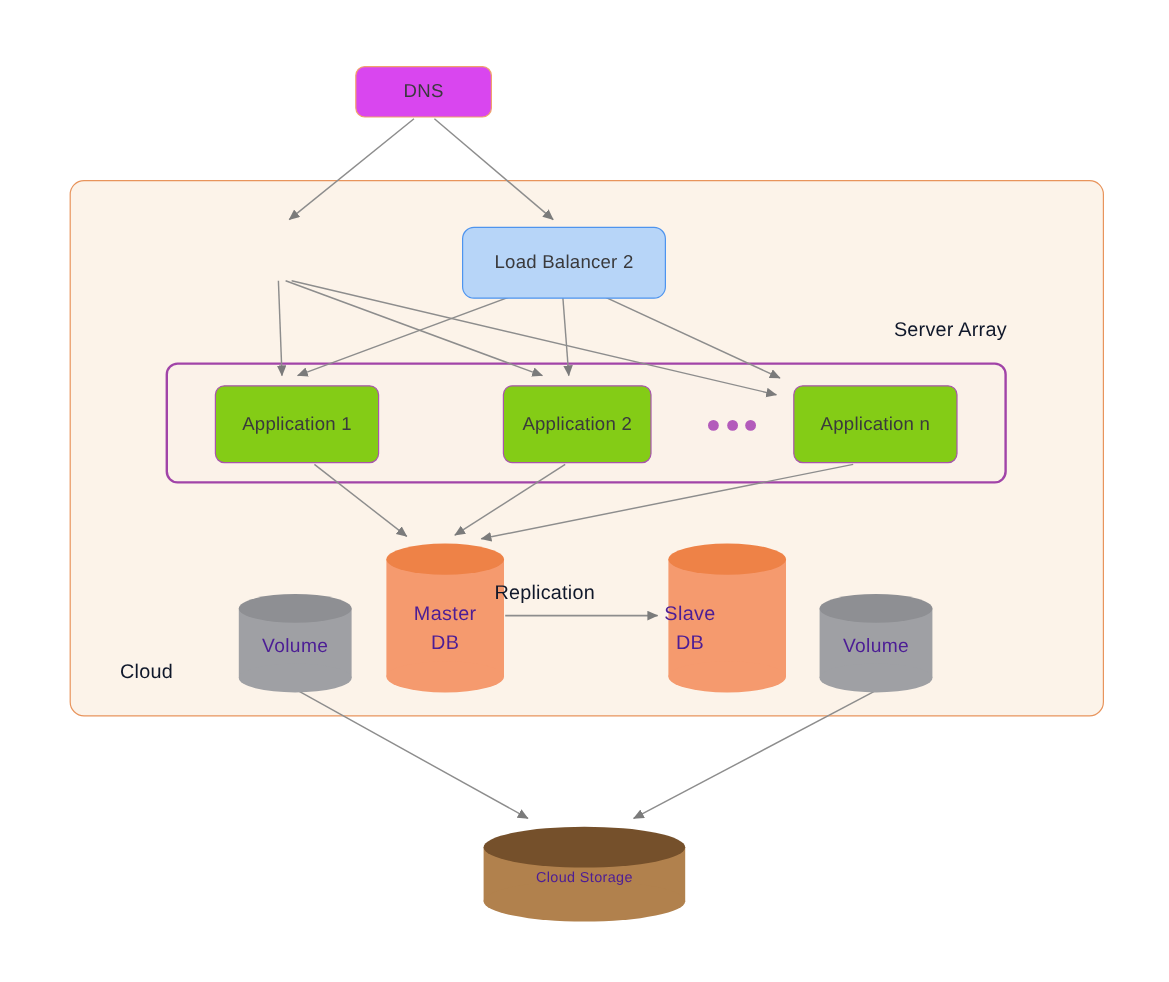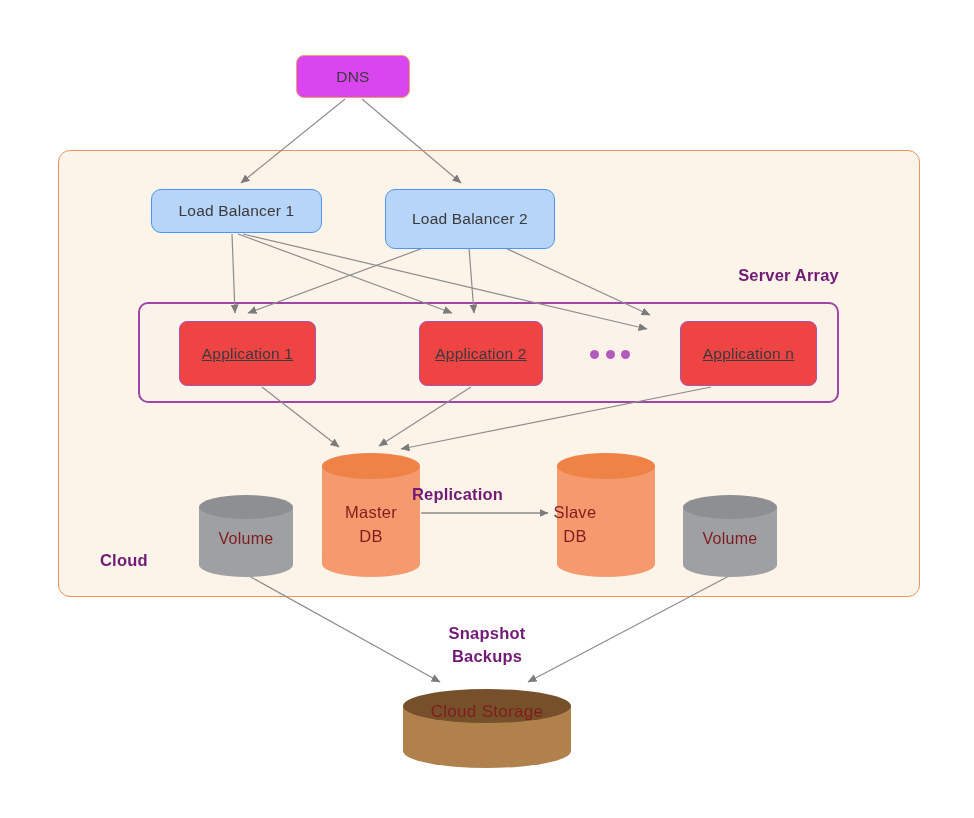--- a/index.html
+++ b/index.html
@@ -18,44 +18,44 @@
   }
   .edges-svg{position:absolute;left:0;top:0;z-index:3;pointer-events:none;}
   .node{
     position:absolute;box-sizing:border-box;display:flex;align-items:center;justify-content:center;
     text-align:center;font-size:15.5px;letter-spacing:.2px;z-index:4;
   }
   .dns{left:296px;top:55px;width:114px;height:43px;background:#d946ef;border:1.5px solid #f0a26c;border-radius:8px;}
   .lb{background:#b7d5f8;border:1.5px solid #4e94ee;border-radius:10px;}
   .lb1{left:151px;top:189px;width:171px;height:44px;}
   .lb2{left:385px;top:189px;width:170px;height:60px;}
-  .app{background:#ef4444;border:1.3px solid #a855ac;border-radius:8px;text-decoration:underline;}
+  .app{background:#84cc16;border:1.3px solid #a855ac;border-radius:8px;}
   .app1{left:179px;top:321px;width:137px;height:65px;}
   .app2{left:419px;top:321px;width:124px;height:65px;}
-  .appn{left:661px;top:321px;width:137px;height:65px;margin-left:19px;}
+  .appn{left:661px;top:321px;width:137px;height:65px;}
   .dots{
     position:absolute;left:590px;top:349px;width:40px;height:10px;z-index:4;
     display:flex;justify-content:space-between;align-items:center;
   }
   .dots i{width:9px;height:9px;border-radius:50%;background:#b35bbb;display:block;}
   .bold-label{
-    position:absolute;font-weight:700;font-size:16.5px;color:#701a75;z-index:4;letter-spacing:.2px;
+    position:absolute;font-weight:400;font-size:16.5px;color:#0f172a;z-index:4;letter-spacing:.2px;
   }
   .server-array-label{left:639px;top:266px;width:200px;text-align:right;}
   .cloud-label{left:100px;top:551px;}
   .replication-label{left:412px;top:485px;width:152px;text-align:left;}
   .snapshot-label{left:397px;top:622px;width:180px;text-align:center;line-height:23px;}
   .cyl-label{
-    position:absolute;z-index:4;color:#7f1d1d;text-align:center;font-size:16.5px;line-height:24px;letter-spacing:.3px;
+    position:absolute;z-index:4;color:#4c1d95;text-align:center;font-size:16.5px;line-height:24px;letter-spacing:.3px;
   }
   .master-label{left:322px;top:500px;width:98px;}
   .slave-label{left:526px;top:500px;width:98px;}
   .volume-left-label{left:199px;top:527px;width:94px;font-size:16px;}
   .volume-right-label{left:683px;top:527px;width:94px;font-size:16px;}
-  .cloud-storage-label{left:403px;top:700px;width:168px;font-size:17px;}
+  .cloud-storage-label{left:403px;top:719px;width:168px;font-size:12px;}
 </style>
 </head>
 <body>
 
 <div class="canvas">
 
   <div class="container-box cloud-box"></div>
 
   <div class="container-box server-array-box"></div>
 
@@ -110,23 +110,20 @@
     <g>
       <rect x="403" y="706" width="168" height="45" fill="#b1814d"></rect>
       <ellipse cx="487" cy="751" rx="84" ry="17" fill="#b1814d"></ellipse>
       <ellipse cx="487" cy="706" rx="84" ry="17" fill="#75502b"></ellipse>
     </g>
   </svg>
 
   <div class="node dns">
     <span>DNS</span>
   </div>
-  <div class="node lb lb1">
-    <span>Load Balancer 1</span>
-  </div>
   <div class="node lb lb2">
     <span>Load Balancer 2</span>
   </div>
   <div class="node app app1">
     <span>Application 1</span>
   </div>
   <div class="node app app2">
     <span>Application 2</span>
   </div>
   <div class="node app appn">
@@ -135,24 +132,20 @@
 
   <div class="dots">
       <i></i>
       <i></i>
       <i></i>
     </div>
 
   <div class="bold-label server-array-label">Server Array</div>
   <div class="bold-label cloud-label">Cloud</div>
   <div class="bold-label replication-label">Replication</div>
-  <div class="bold-label snapshot-label">
-    <div>Snapshot</div>
-    <div>Backups</div>
-  </div>
 
   <div class="cyl-label master-label">
     <div>Master</div>
     <div>DB</div>
   </div>
   <div class="cyl-label slave-label">
     <div>Slave</div>
     <div>DB</div>
   </div>
   <div class="cyl-label volume-left-label">Volume</div>

